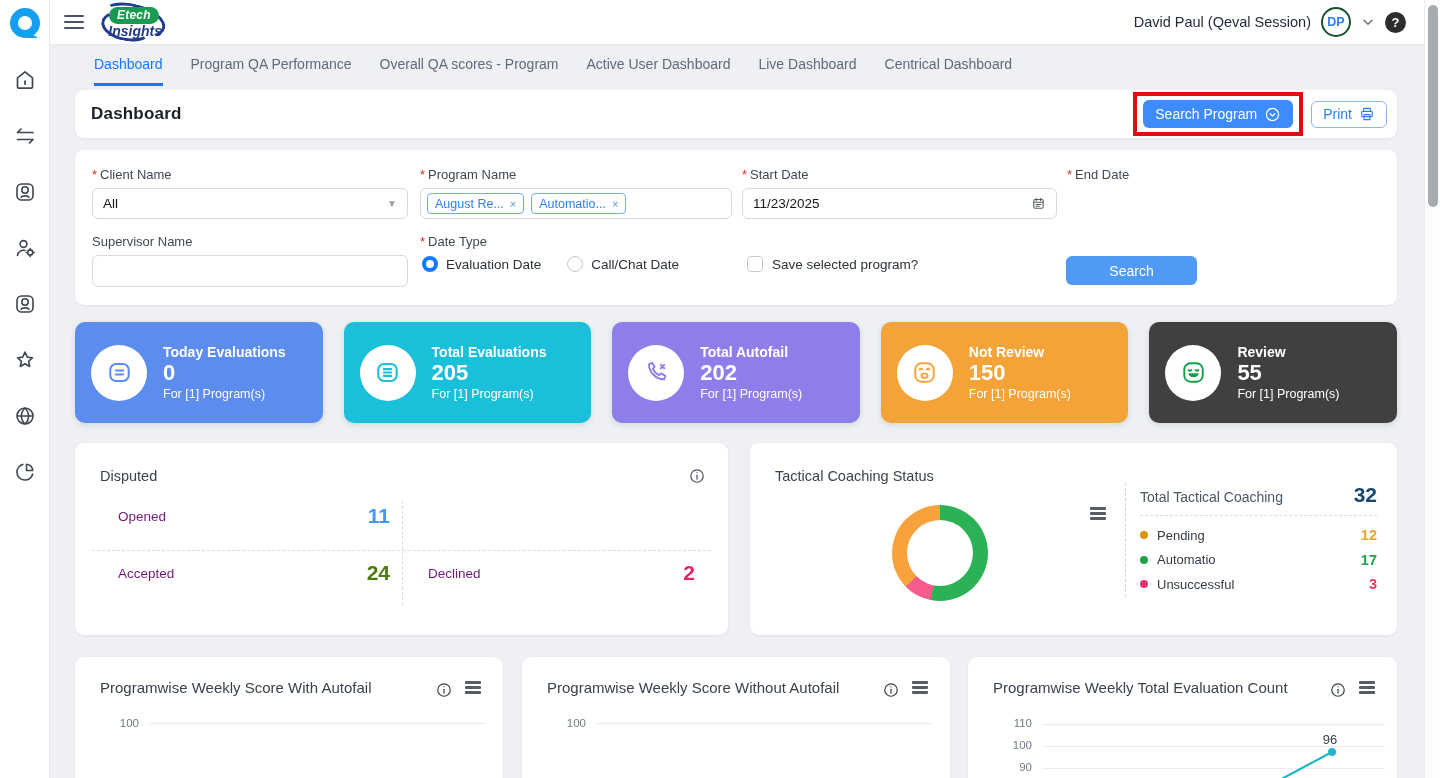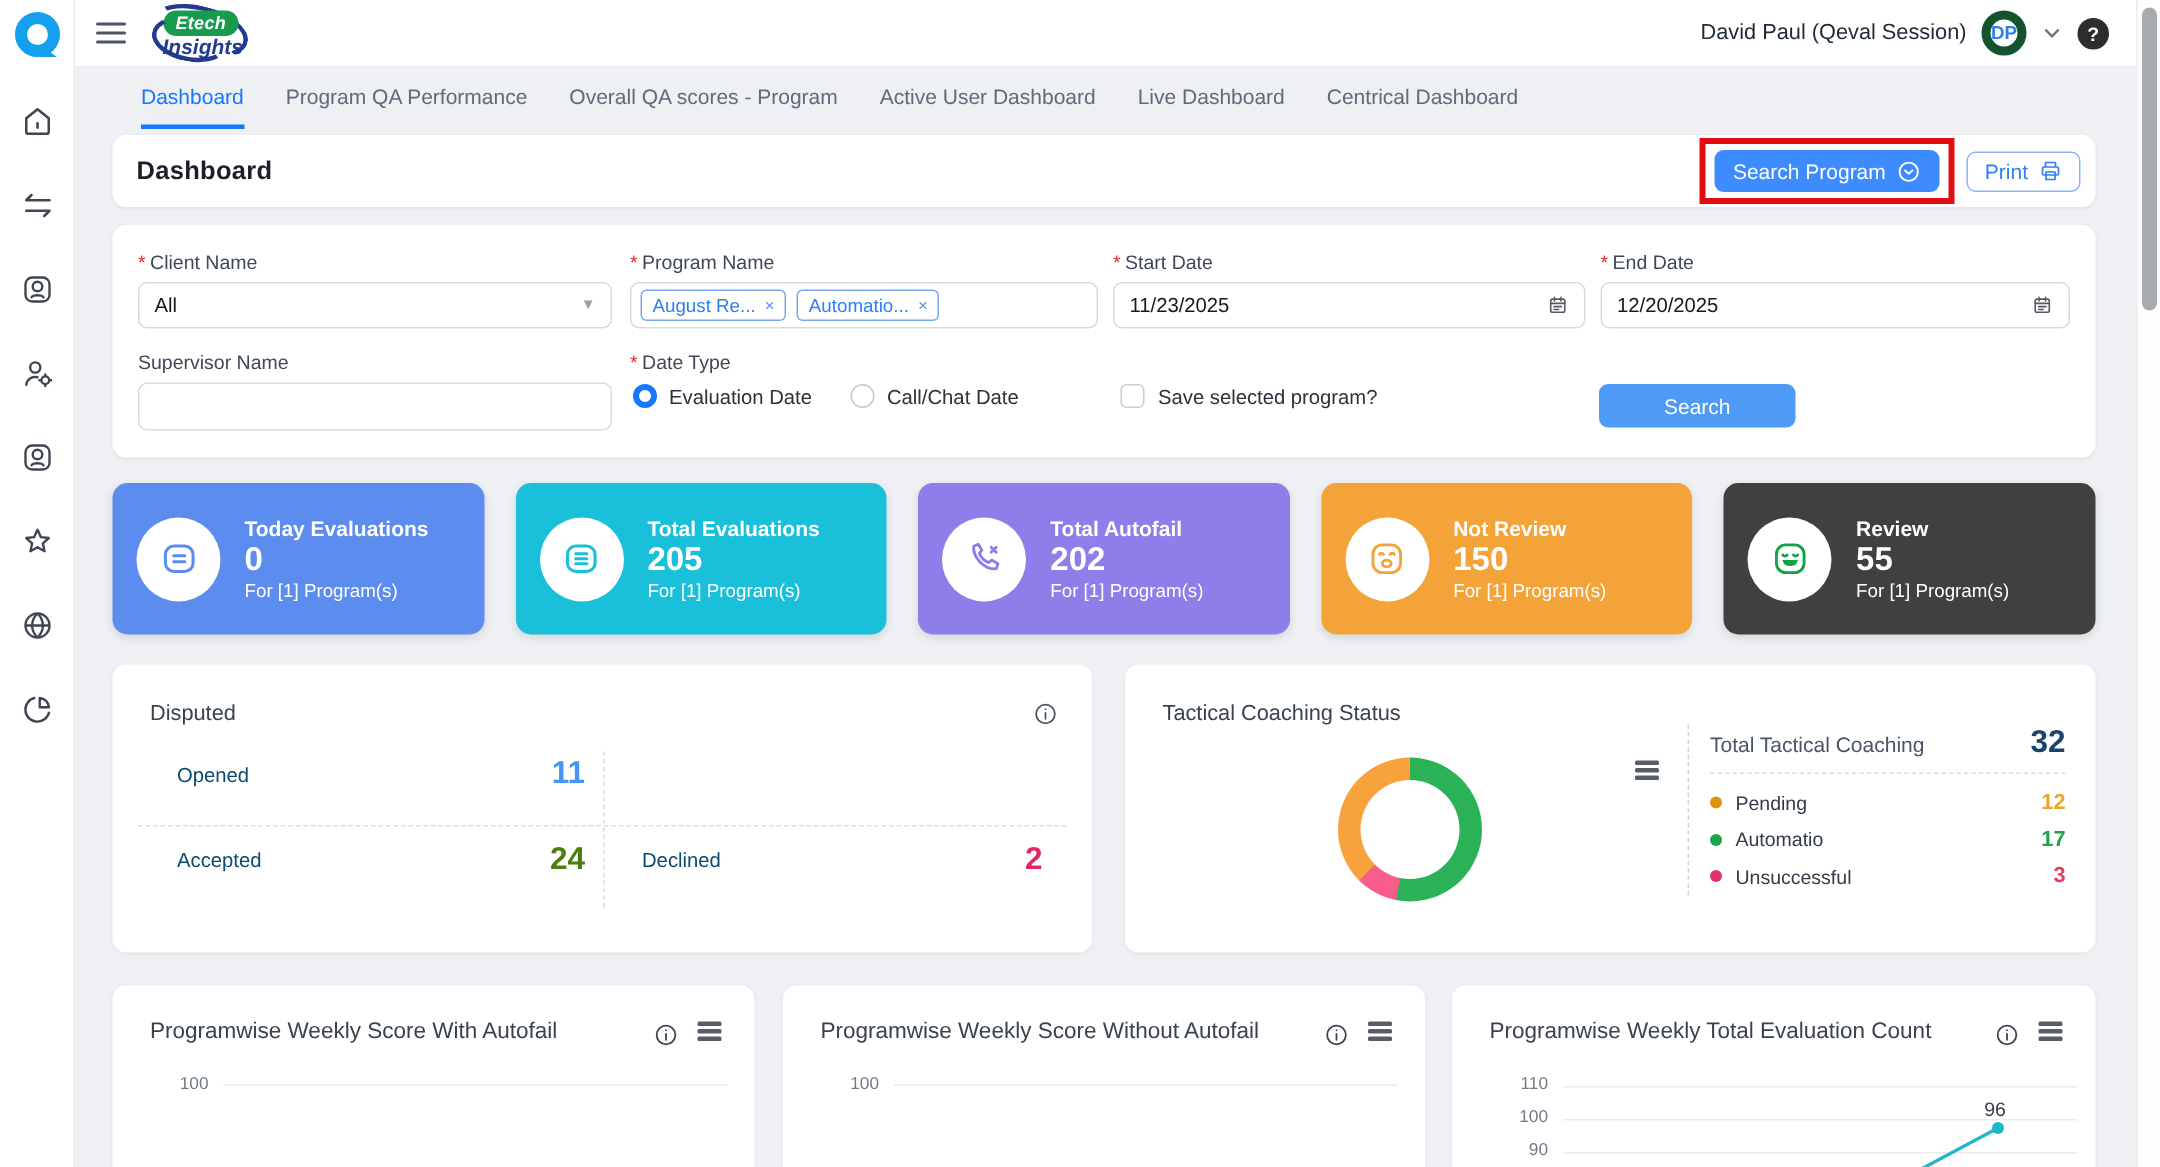--- a/index.html
+++ b/index.html
@@ -17,21 +17,21 @@
                    border:3px solid transparent; border-top-color:#223a8f; border-right-color:#223a8f;
                    border-radius:50%; transform:rotate(14deg); }
   .etech::after  { content:""; position:absolute; left:-1px; top:6px; width:46px; height:24px;
                    border:3px solid transparent; border-bottom-color:#223a8f; border-left-color:#223a8f;
                    border-radius:50%; transform:rotate(10deg); }
   .etech-badge { position:absolute; left:7px; top:2px; background:#169b4f; color:#fff; font-weight:700;
                  font-style:italic; font-size:12px; padding:1px 8px 2px; border-radius:9px; letter-spacing:.2px; }
   .etech-sub { position:absolute; right:2px; top:18px; color:#223a8f; font-size:14px; font-weight:700; font-style:italic; }
   .topbar-right { margin-left:auto; display:flex; align-items:center; gap:10px; }
   .user-name { font-size:14.5px; color:#1f2937; }
-  .avatar { width:30px; height:30px; border-radius:50%; border:6px solid #14532d; color:#2f80ed;
+  .avatar { width:30px; height:30px; border-radius:50%; border:2px solid #14532d; color:#2f80ed;
             font-size:12.5px; font-weight:700; display:flex; align-items:center; justify-content:center; background:#fff; cursor:pointer;}
   .chev { color:#6b7280; cursor:pointer; display:flex; }
   .help { width:21px; height:21px; border-radius:50%; background:#2d2d2d; color:#fff; font-size:13px; font-weight:700;
           display:flex; align-items:center; justify-content:center; cursor:pointer; }
 
   
   .sidebar { position:absolute; left:0; top:0; bottom:0; width:50px; background:#fff; border-right:1px solid #e8eaed;
              z-index:5; display:flex; flex-direction:column; align-items:center; }
   .q-logo { margin-top:7px; cursor:pointer; }
   .side-nav { display:flex; flex-direction:column; align-items:center; gap:32px; margin-top:21px; }
@@ -91,21 +91,21 @@
   .stat-value { font-size:22px; font-weight:700; line-height:1.15; }
   .stat-sub { font-size:12.5px; margin-top:1px; }
 
   
   .disputed-card { left:75px; top:443px; width:653px; height:192px; }
   .panel-title { position:absolute; left:25px; top:25px; font-size:14.5px; color:#3a424d; }
   .icon-corner { position:absolute; right:22px; top:24px; color:#4b5563; display:flex; gap:12px; cursor:pointer; }
   .vline { position:absolute; left:327px; top:58px; height:104px; border-left:1px dashed #d8dbdf; }
   .hline { position:absolute; left:17px; right:17px; top:107px; border-top:1px dashed #d8dbdf; }
   .d-cell { position:absolute; display:flex; justify-content:space-between; align-items:center; height:36px; }
-  .d-label { font-size:13.5px; color:#0c4a6e;text-align:right; }
+  .d-label { font-size:13.5px; color:#701a75;text-align:right; }
   .d-value { font-size:21px; font-weight:700; }
 
   
   .tactical-card { left:750px; top:443px; width:647px; height:192px; }
   .donut { position:absolute; left:142px; top:62px; width:96px; height:96px; border-radius:50%; }
   .donut::after { content:""; position:absolute; inset:15px; background:#fff; border-radius:50%; }
   .bars { display:inline-flex; flex-direction:column; gap:2.5px; cursor:pointer; }
   .bars span { width:16px; height:2.5px; background:#565d66; border-radius:1px; }
   .t-menu { position:absolute; left:340px; top:64px; }
   .t-legend { position:absolute; left:375px; top:40px; width:252px; border-left:1px dashed #cfd3d8; padding-left:14px; }
@@ -275,29 +275,20 @@
     </div>
     <div class="f-field" style="left:667px; top:38px; width:315px">
       <span>11/23/2025</span>
       <span class="cal">
         <svg width="15" height="15" viewBox="0 0 24 24" fill="none" stroke="currentColor" stroke-width="1.7" stroke-linecap="round">
             <rect x="4.5" y="5.5" width="15" height="14" rx="2"></rect>
             <path d="M4.5 10h15M8.5 3.5v4M15.5 3.5v4M8 13.5h8M8 16.5h5"></path>
           </svg>
       </span>
     </div>
-    <div class="f-field" style="left:992px; top:38px; width:313px">
-      <span>12/20/2025</span>
-      <span class="cal">
-        <svg width="15" height="15" viewBox="0 0 24 24" fill="none" stroke="currentColor" stroke-width="1.7" stroke-linecap="round">
-            <rect x="4.5" y="5.5" width="15" height="14" rx="2"></rect>
-            <path d="M4.5 10h15M8.5 3.5v4M15.5 3.5v4M8 13.5h8M8 16.5h5"></path>
-          </svg>
-      </span>
-    </div>
 
     <div class="f-label" style="left:17px; top:84px"><span>Supervisor Name</span></div>
     <div class="f-label" style="left:345px; top:84px"><span class="req">*</span><span>Date Type</span></div>
 
     <input class="sup-input" value="" style="">
 
     <div class="radio-row">
       <div class="radio-opt">
         <span class="radio on"></span>
         <span class="radio-label">Evaluation Date</span>

